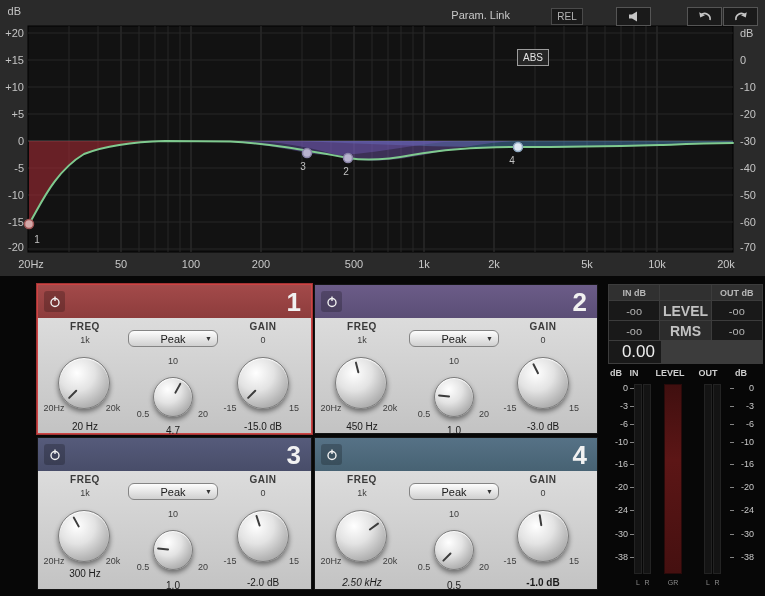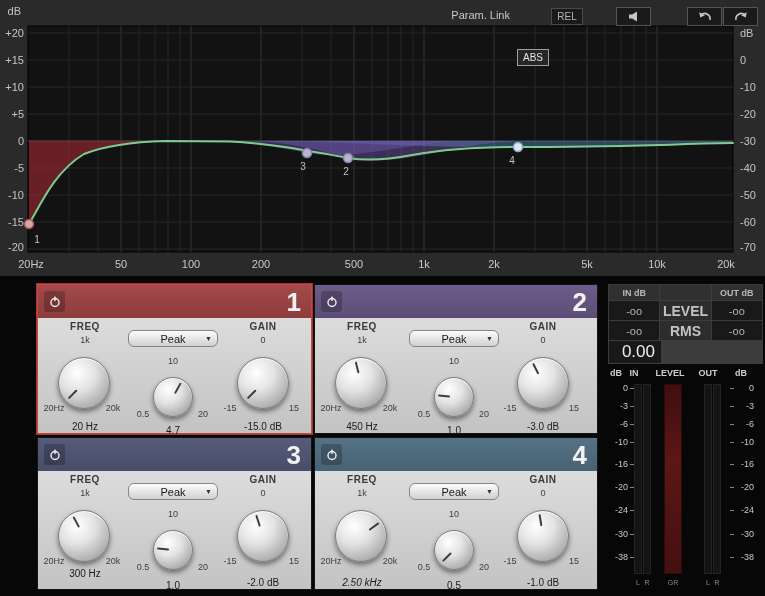--- a/index.html
+++ b/index.html
@@ -342,21 +342,21 @@
     <div class="tickv" style="left:96px;top:124px;width:26px;">0.5</div>
     <div class="tickv" style="left:156px;top:124px;width:26px;">20</div>
     <div class="bval" style="left:99px;top:142px;width:80px;">0.5</div>
     <div class="lbl" style="left:198px;top:36px;width:60px;">GAIN</div>
     <div class="tickv" style="left:198px;top:50px;width:60px;">0</div>
     <div class="knob k52" style="left:202px;top:72px;--a:-9deg;">
         <div class="ptr"></div>
       </div>
     <div class="tickv" style="left:179px;top:118px;width:32px;">-15</div>
     <div class="tickv" style="left:243px;top:118px;width:32px;">15</div>
-    <div class="bval" style="left:188px;top:139px;width:80px;">-1.0 dB</div>
+    <div class="bval" style="left:188px;top:139px;width:80px;font-weight:bold;">-1.0 dB</div>
   </div>
 
   <div class="info">
     <div class="irow">
       <div class="icell head">IN dB</div>
       <div class="icell head"></div>
       <div class="icell head">OUT dB</div>
     </div>
     <div class="irow">
       <div class="icell val">-oo</div>

